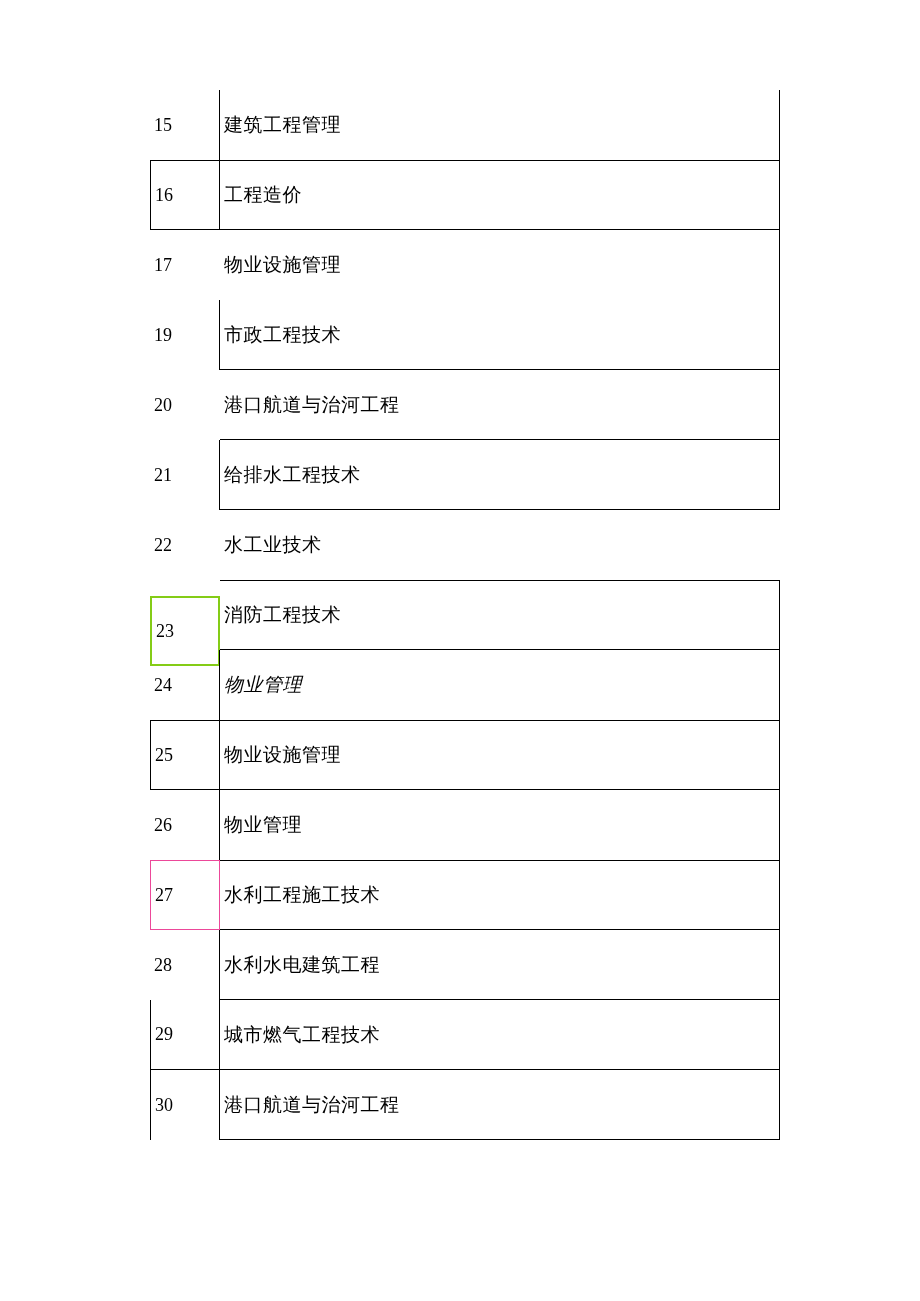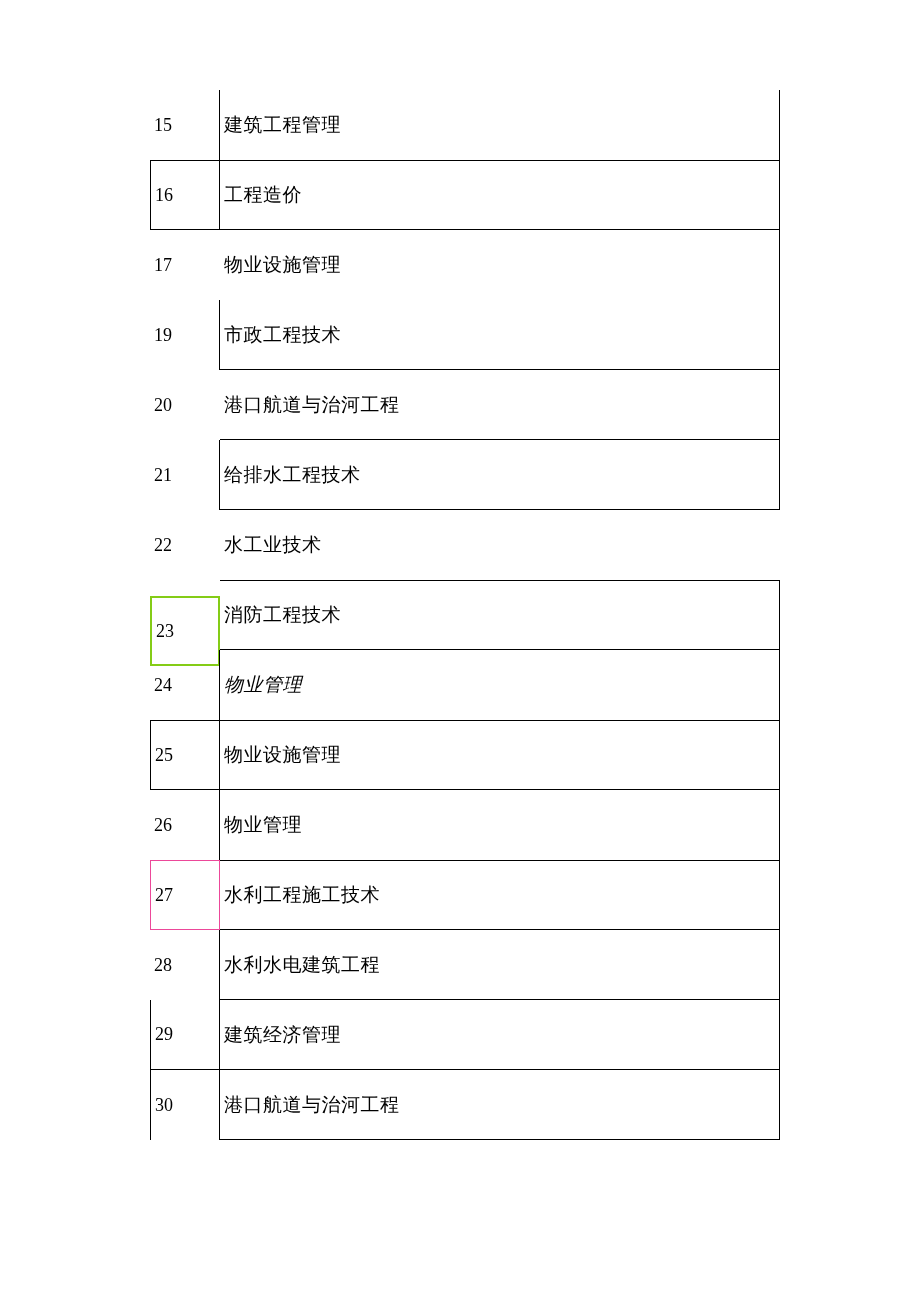--- a/index.html
+++ b/index.html
@@ -158,21 +158,21 @@
     <div class="text-cell">水利工程施工技术</div>
   </div>
 
   <div class="row r28">
     <div class="num-cell">28</div>
     <div class="text-cell">水利水电建筑工程</div>
   </div>
 
   <div class="row r29">
     <div class="num-cell">29</div>
-    <div class="text-cell">建筑经济管理</div>
+    <div class="text-cell">城市燃气工程技术</div>
   </div>
 
   <div class="row r30">
     <div class="num-cell">30</div>
     <div class="text-cell">港口航道与治河工程</div>
   </div>
 
 </div>
 
 </body></html>

